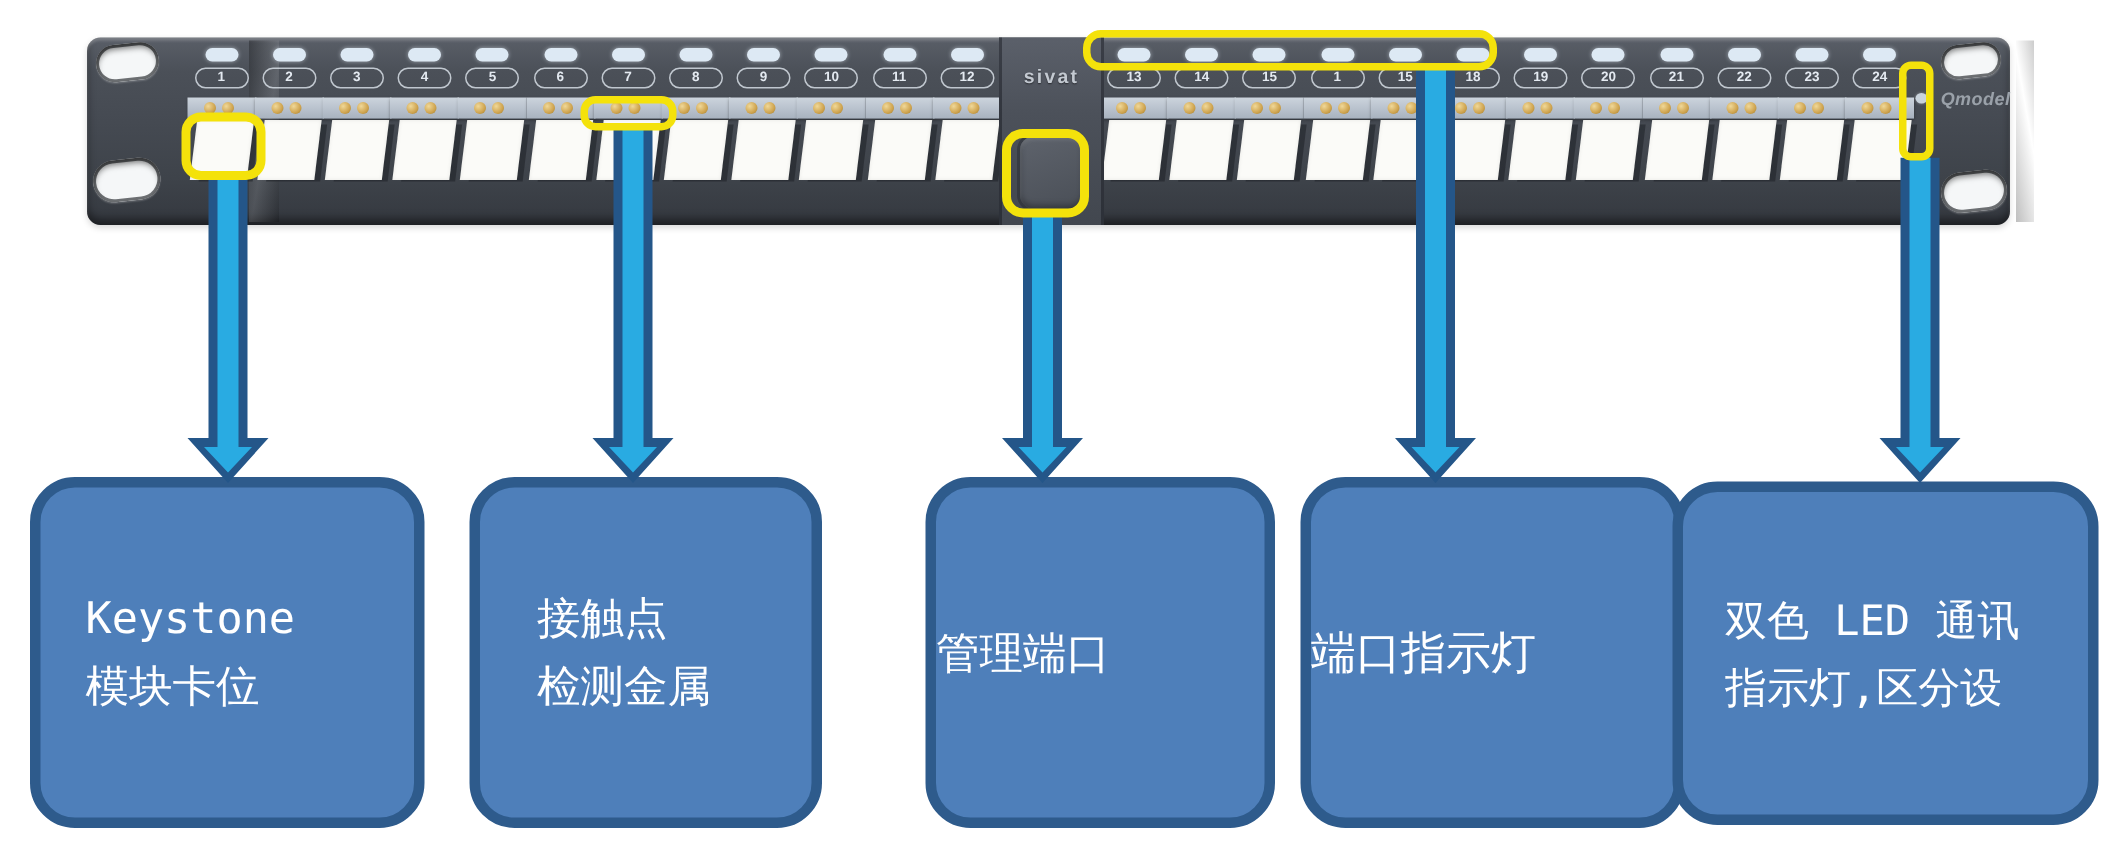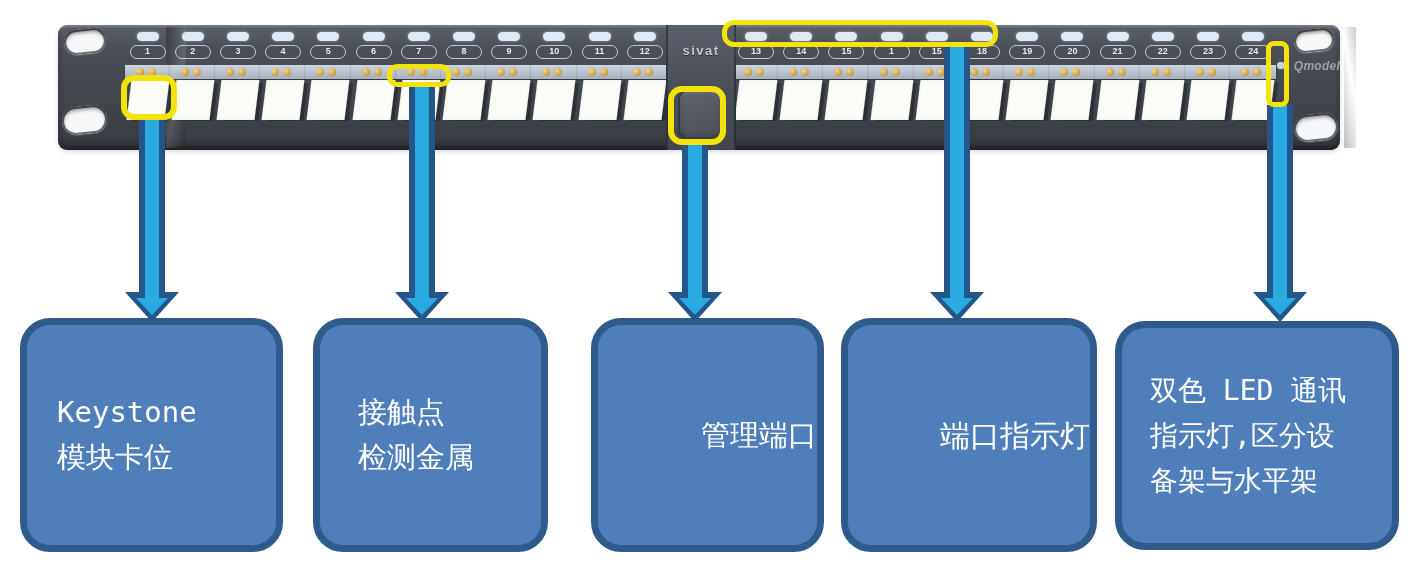--- a/index.html
+++ b/index.html
@@ -97,21 +97,21 @@
   
   #arrows-layer .arrow{position:absolute;z-index:5;}
   
   .callout-box{
     position:absolute;box-sizing:border-box;z-index:4;
     background:var(--bx);border:7px solid var(--bx-bd);border-radius:30px;
     display:flex;flex-direction:column;justify-content:center;align-items:flex-start;
     color:#ffffff;font-size:29px;line-height:45px;
     font-family:"DejaVu Sans Mono","Liberation Serif","DejaVu Serif",serif;
   }
-  .callout-box.center{align-items:flex-end;padding-left:0 !important;}
+  .callout-box.center{align-items:flex-start;padding-left:0 !important;margin-left:26px;}
   .cb1{left:20px;top:318px;width:263px;height:234px;padding-left:30px;}
   .cb2{left:313px;top:318px;width:235px;height:234px;padding-left:38px;}
   .cb3{left:591px;top:318px;width:233px;height:234px;}
   .cb4{left:841px;top:318px;width:256px;height:234px;font-size:30px;}
   .cb5{left:1115px;top:321px;width:284px;height:229px;padding-left:28px;font-size:28px;}
   .cline{white-space:nowrap;}
 </style>
 </head>
 <body>
 
@@ -393,16 +393,15 @@
     </div>
   <div class="callout-box cb3 center">
       <div class="cline">管理端口</div>
     </div>
   <div class="callout-box cb4 center">
       <div class="cline">端口指示灯</div>
     </div>
   <div class="callout-box cb5">
       <div class="cline">双色 LED 通讯</div>
       <div class="cline">指示灯,区分设</div>
-      <div class="cline">备架与水平架</div>
     </div>
 
 </div>
 
 </body></html>

